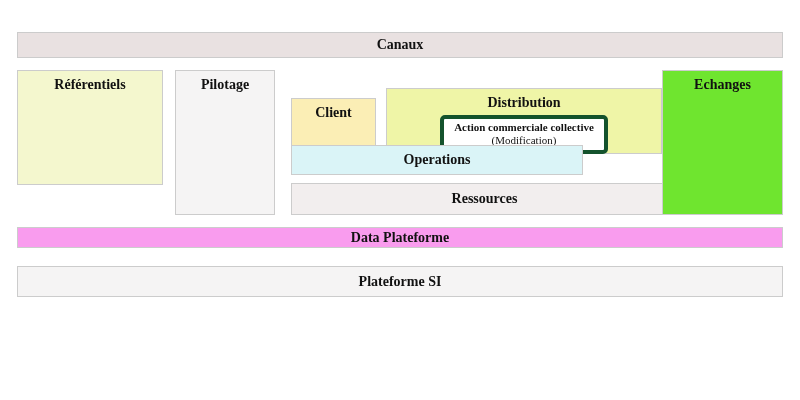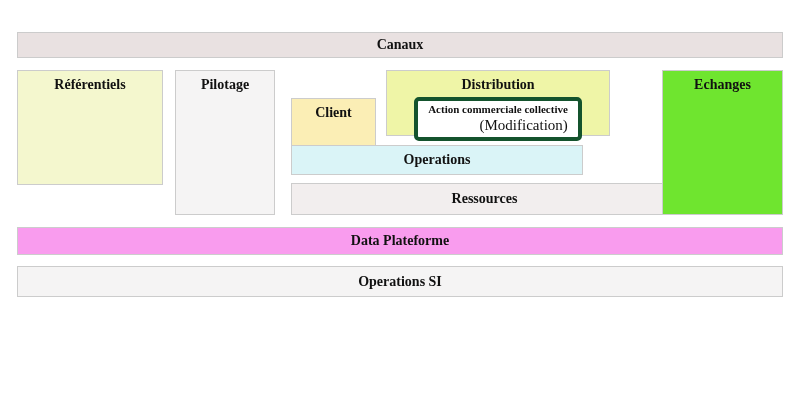--- a/index.html
+++ b/index.html
@@ -31,45 +31,44 @@
     justify-content: center;
   }
   
   .tall {
     padding-top: 6px;
   }
   .canaux        { left: 17px;  top: 32px;  width: 766px; height: 26px;  background: #e9e1e1; }
   .referentiels  { left: 17px;  top: 70px;  width: 146px; height: 115px; background: #f4f7ce; }
   .pilotage      { left: 175px; top: 70px;  width: 100px; height: 145px; background: #f5f4f4; }
   .client        { left: 291px; top: 70px;  width: 85px;  height: 66px;  background: #fbeeb5; margin-top: 28px; }
-  .distribution  { left: 386px; top: 70px;  width: 224px; height: 66px;  background: #eff5a7; }
+  .distribution  { left: 386px; top: 88px;  width: 276px; height: 66px;  background: #eff5a7; }
   .operations    { left: 291px; top: 145px; width: 292px; height: 30px;  background: #daf4f7; }
   .ressources    { left: 291px; top: 183px; width: 387px; height: 32px;  background: #f2eeee; }
   .echanges      { left: 662px; top: 70px;  width: 121px; height: 145px; background: #6fe52f; }
-  .data-plateforme { left: 17px; top: 227px; width: 766px; height: 28px; background: #f99cee; }
+  .data-plateforme { left: 17px; top: 227px; width: 766px; height: 21px; background: #f99cee; }
   .transverse-si { left: 17px; top: 266px; width: 766px; height: 31px;  background: #f5f4f4; }
   .action-box {
     display: inline-block;
     margin-top: 4px;
     padding: 2px 10px 3px 10px;
     background: #ffffff;
     border: 4px solid #14532d;
     border-radius: 5px;
     line-height: 1.2;
   }
   .action-box .line1 {
     font-weight: bold;
     font-size: 11px;
     display: block;
   }
   .action-box .line2 {
     font-weight: normal;
-    font-size: 15px;
+    font-size: 11px;
     display: block;
-    text-align: right;
   }
 </style>
 </head>
 <body>
 
 <div class="canvas">
 
   <div class="block bar canaux">
     <span>Canaux</span>
   </div>
@@ -106,16 +105,16 @@
 
   <div class="block tall echanges">
     <span>Echanges</span>
   </div>
 
   <div class="block bar data-plateforme">
     <span>Data Plateforme</span>
   </div>
 
   <div class="block bar transverse-si">
-    <span>Operations SI</span>
+    <span>Plateforme SI</span>
   </div>
 
 </div>
 
 </body></html>

